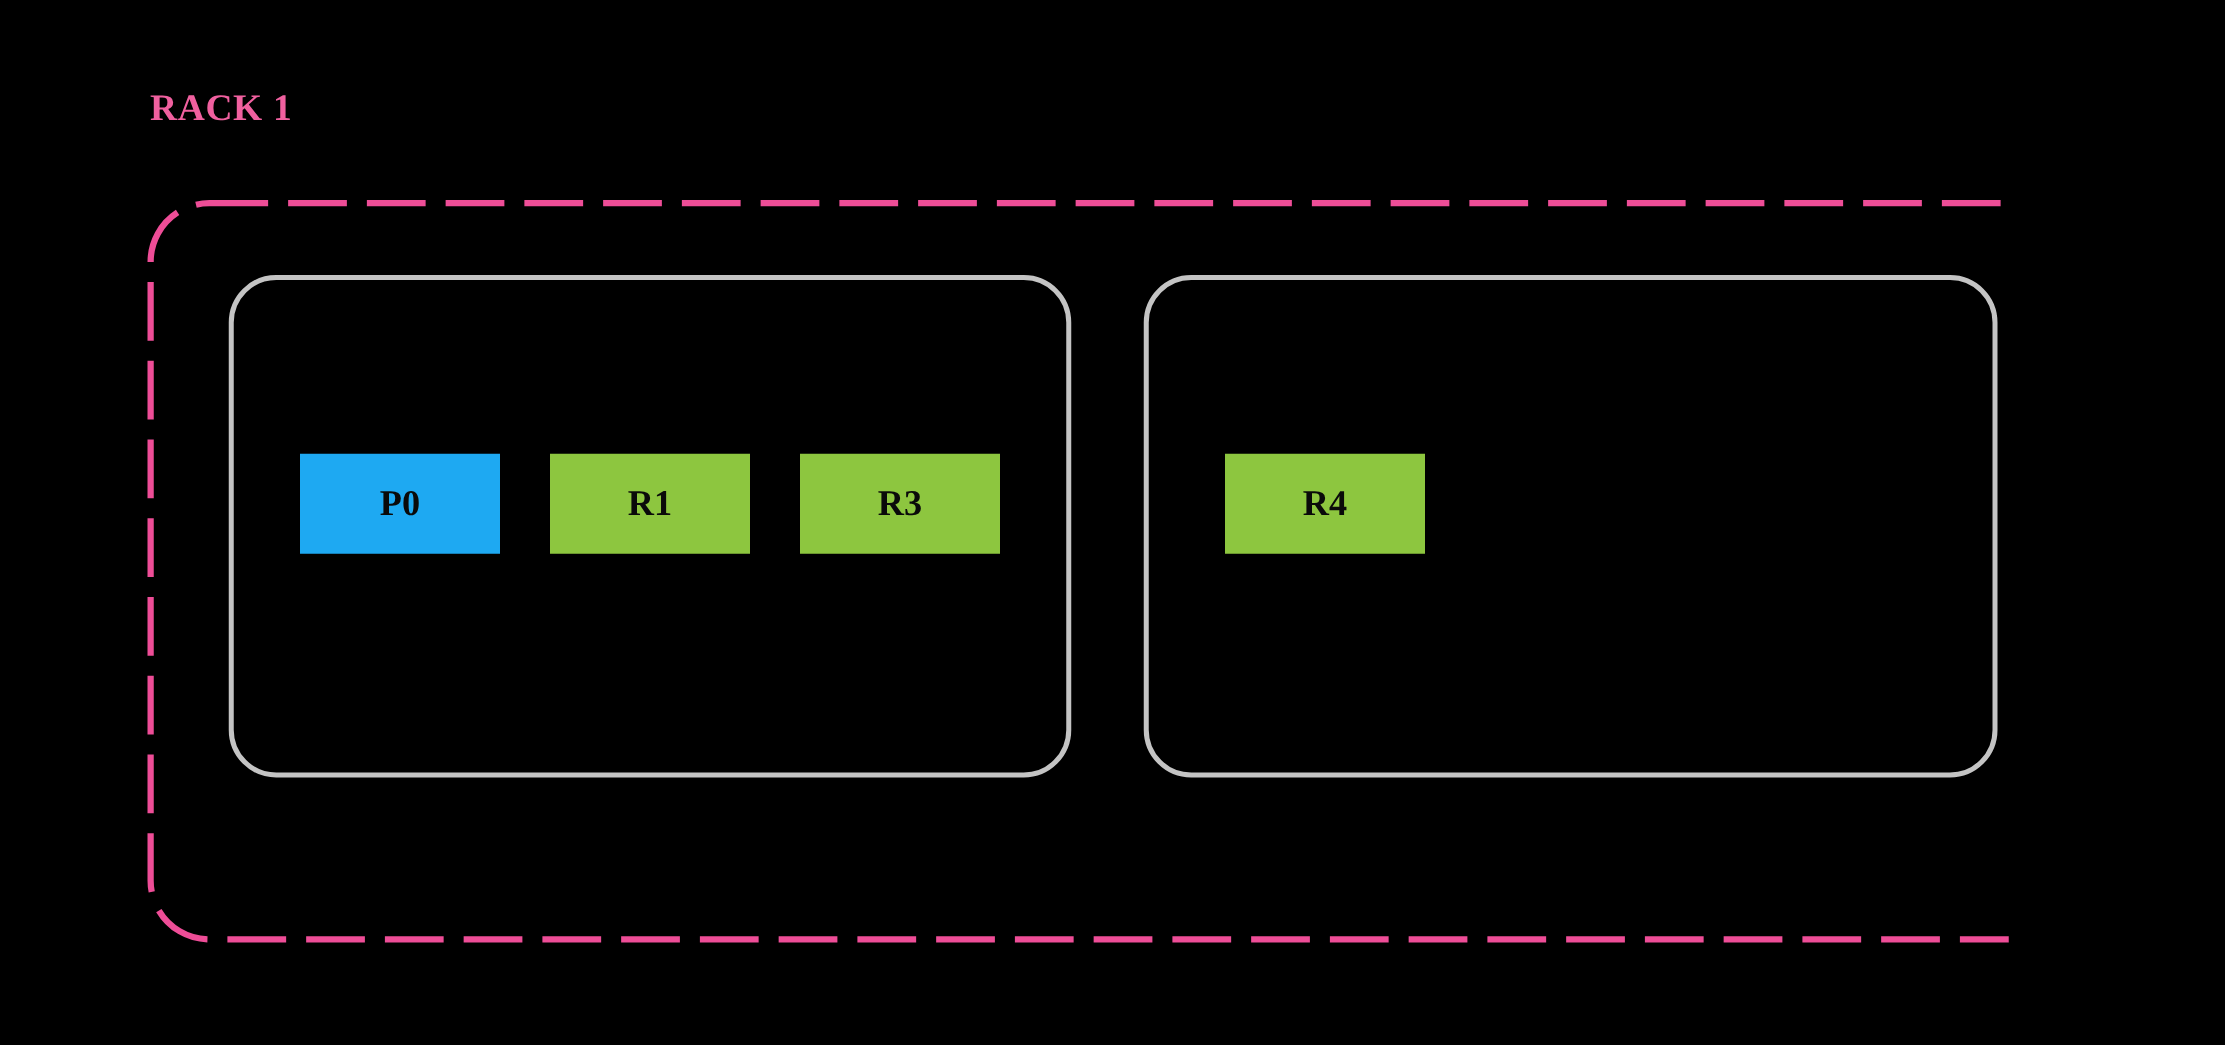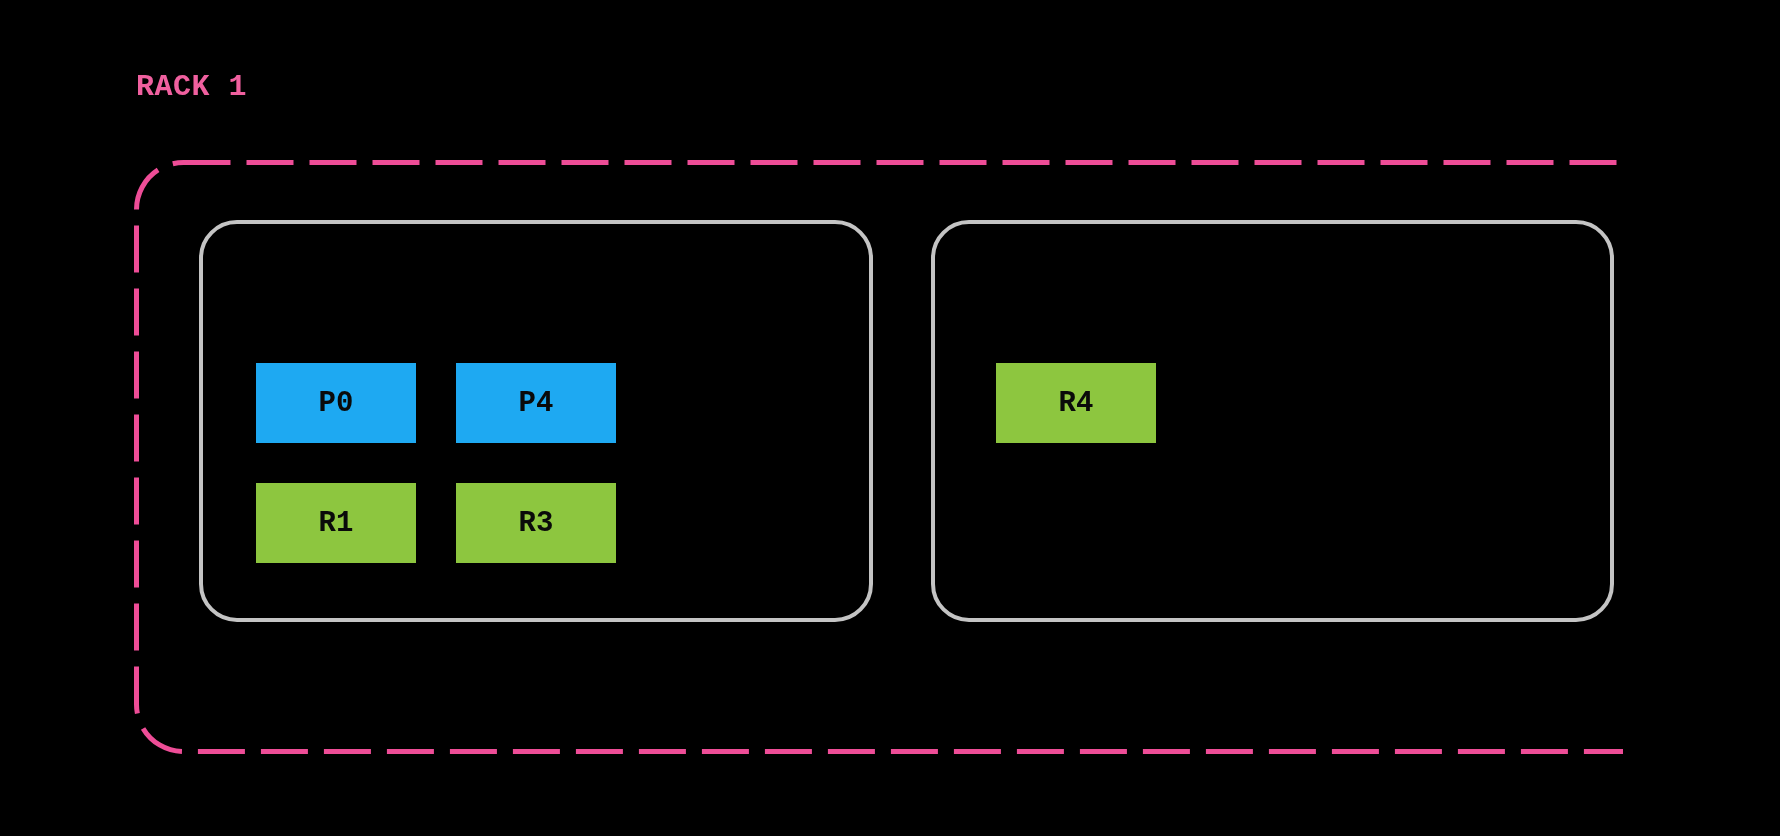--- a/index.html
+++ b/index.html
@@ -6,22 +6,21 @@
     margin: 0;
     padding: 0;
     background: #000000;
   }
   .canvas {
     position: relative;
     width: 1607px;
     height: 836px;
     background: var(--background, #000);
     overflow: hidden;
-    font-family: Liberation Mono, monospace;
-    margin-left: 16px;
+    font-family: Liberation Serif, serif;
   }
   .rack-label {
     position: absolute;
     left: 120px;
     top: 70px;
     font-size: 30px;
     font-weight: 700;
     letter-spacing: 0.5px;
     color: var(--rack-label-pink, #f0609f);
     user-select: none;
@@ -42,21 +41,21 @@
     border: 4px solid var(--group-border-gray, #c4c4c4);
     border-radius: 38px;
     background: transparent;
   }
   .node-group.left  { left: 183px; width: 674px; }
   .node-group.right { left: 915px; width: 683px; }
   .chip-grid {
     position: absolute;
     top: 139px;
     display: flex;
-    flex-direction: column;
+    flex-direction: row;
     gap: 40px;
   }
   .node-group.left  .chip-grid { left: 53px; }
   .node-group.right .chip-grid { left: 61px; }
   .chip-row {
     display: flex;
     gap: 40px;
   }
   .chip {
     width: 160px;
@@ -80,21 +79,20 @@
   <svg class="rack-boundary-svg" viewBox="0 0 1780 836" xmlns="http://www.w3.org/2000/svg">
     <rect x="120.5" y="162.5" width="1536" height="589" rx="47" fill="none" stroke-width="5" stroke-dasharray="47 16" stroke="#ee4d97"></rect>
   </svg>
 
   <div class="rack-label">RACK 1</div>
 
   <div class="node-group left">
     <div class="chip-grid">
       <div class="chip-row">
         <div class="chip primary">P0</div>
-        <div class="chip primary">P4</div>
       </div>
       <div class="chip-row">
         <div class="chip replica">R1</div>
         <div class="chip replica">R3</div>
       </div>
     </div>
   </div>
 
   <div class="node-group right">
     <div class="chip-grid">

